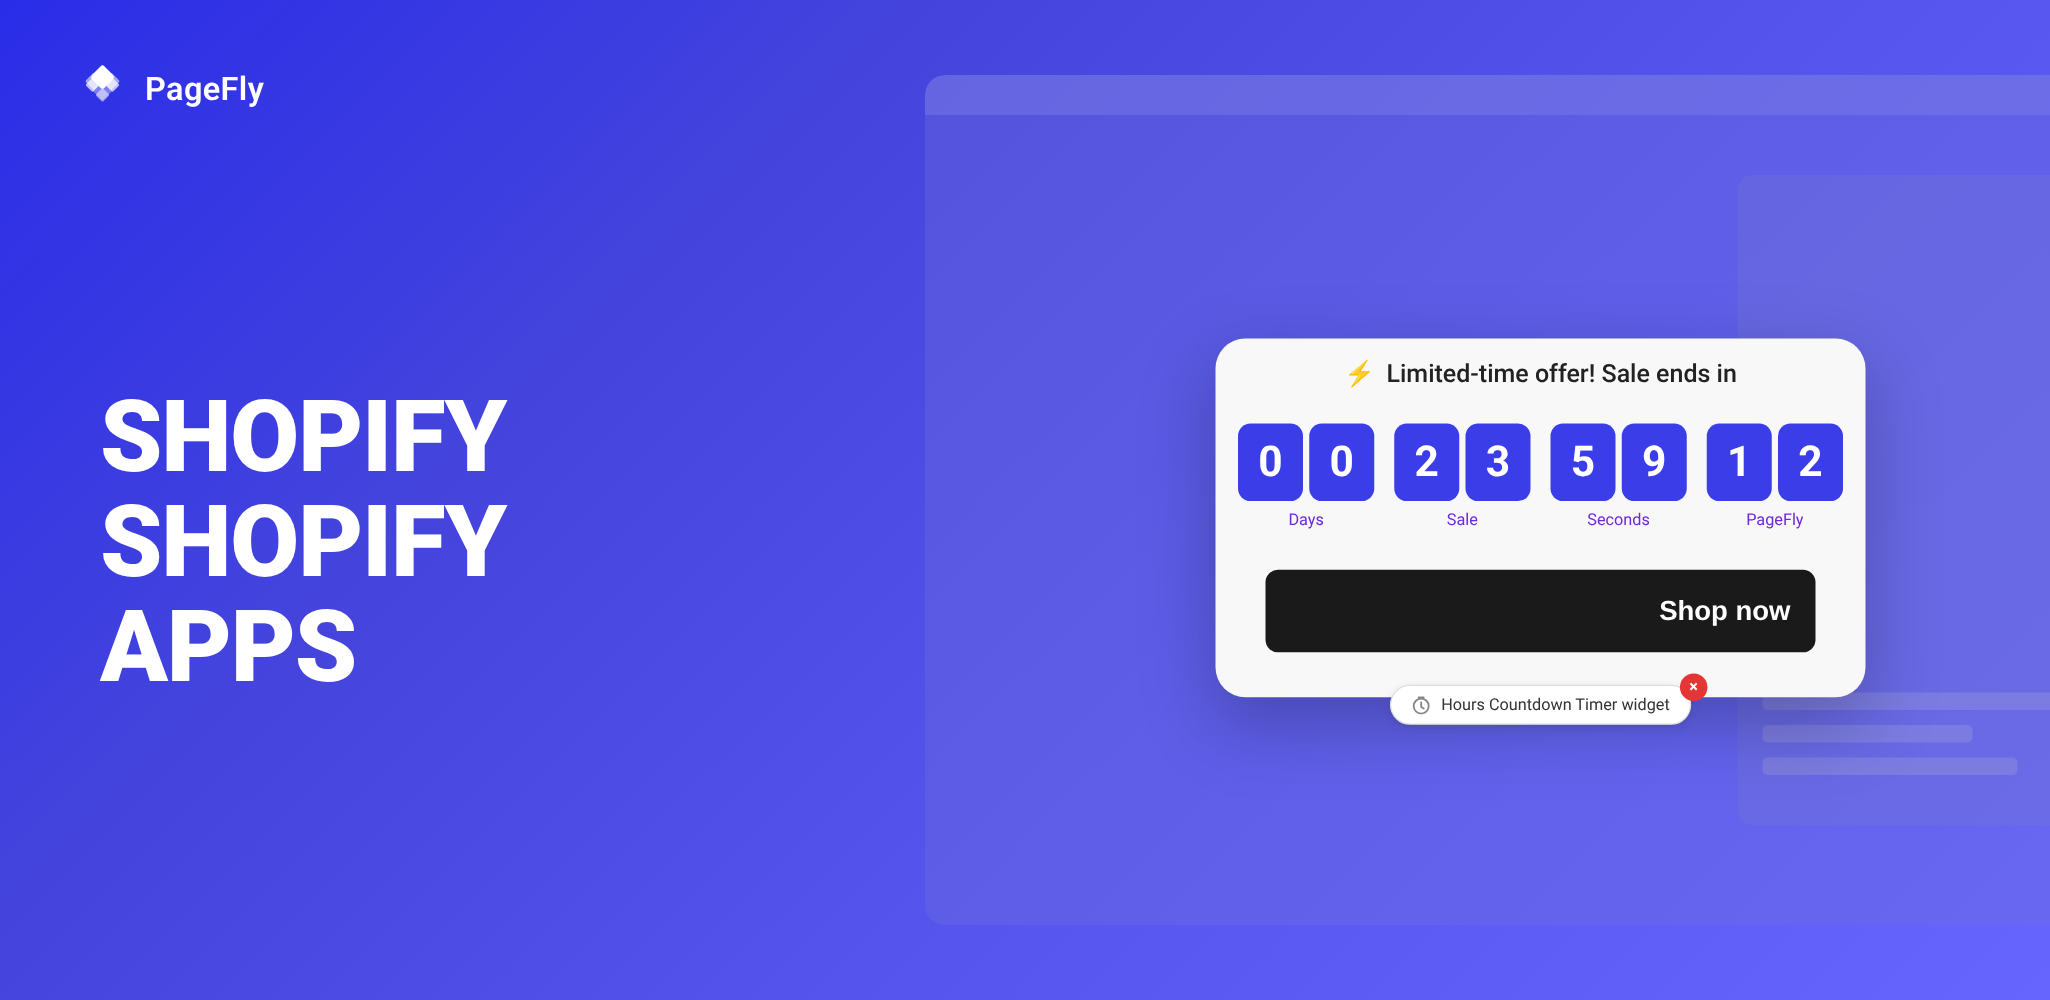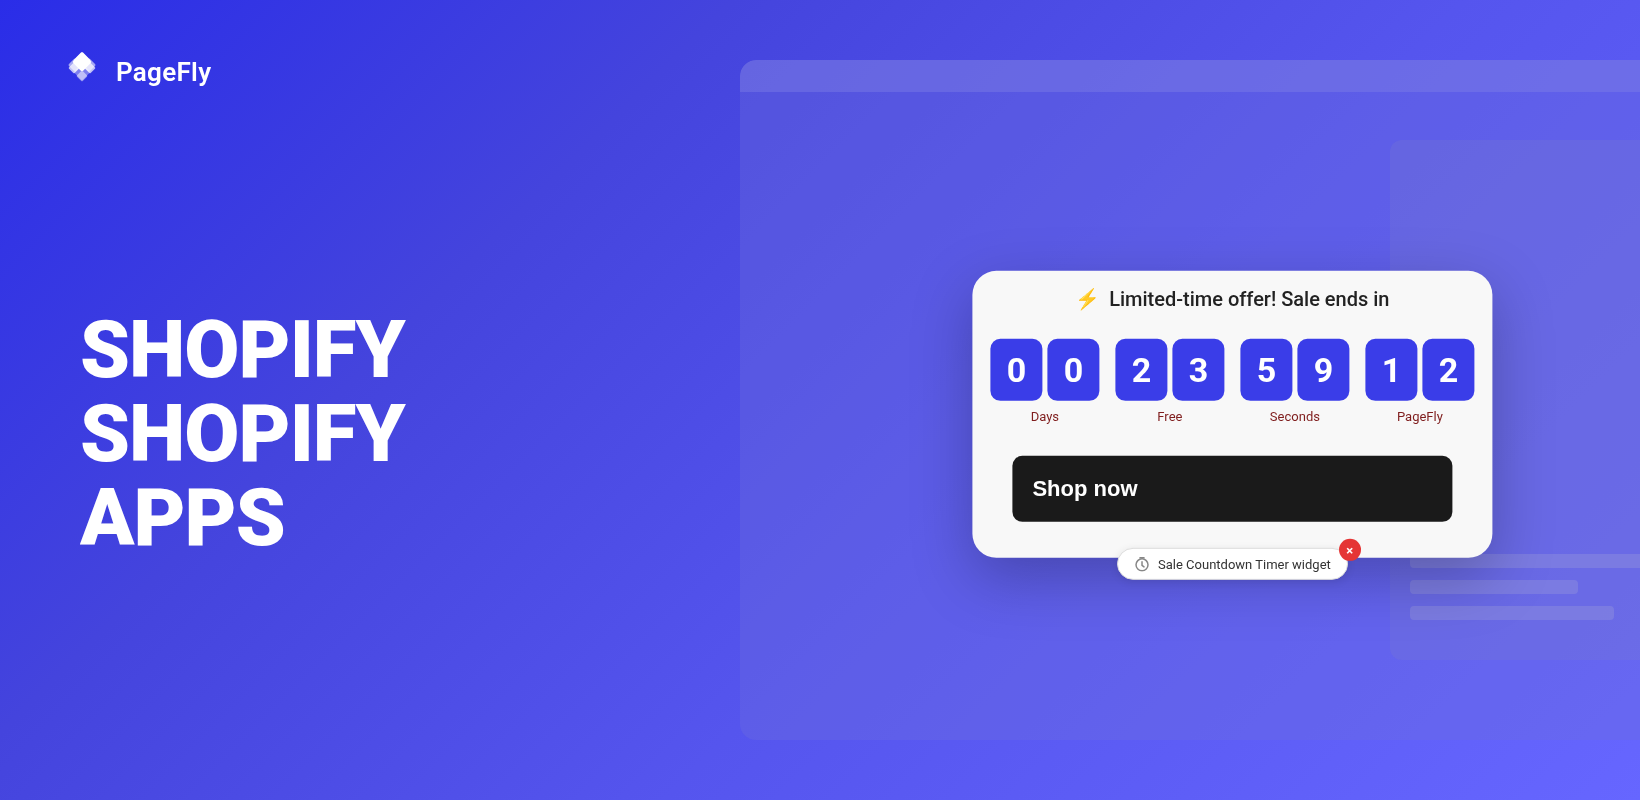--- a/index.html
+++ b/index.html
@@ -189,31 +189,31 @@
       align-items: center;
       justify-content: center;
       color: white;
       font-size: 34px;
       font-weight: 700;
       letter-spacing: 0;
     }
 
     .countdown-label {
       font-size: 13px;
-      color: #7f1d1d;
+      color: #6d28d9;
       font-weight: 400;
       text-align: center;
     }
 
     .shop-now-btn {
       display: block;
       width: 100%;
       background: #1a1a1a;
       color: white;
-      text-align: left;
+      text-align: right;
       padding: 20px;
       border-radius: 10px;
       font-size: 22px;
       font-weight: 700;
       cursor: pointer;
       border: none;
       margin-bottom: 0;
     }
 
     
@@ -336,21 +336,21 @@
             <div class="countdown-digit">0</div>
           </div>
           <span class="countdown-label">Days</span>
         </div>
 
         <div class="countdown-unit">
           <div class="countdown-digits">
             <div class="countdown-digit">2</div>
             <div class="countdown-digit">3</div>
           </div>
-          <span class="countdown-label">Free</span>
+          <span class="countdown-label">Sale</span>
         </div>
 
         <div class="countdown-unit">
           <div class="countdown-digits">
             <div class="countdown-digit">5</div>
             <div class="countdown-digit">9</div>
           </div>
           <span class="countdown-label">Seconds</span>
         </div>
 
@@ -365,21 +365,21 @@
       </div>
 
       <button class="shop-now-btn">Shop now</button>
 
       <div class="tooltip-bar">
         <svg class="timer-icon-svg" viewBox="0 0 16 16" fill="none">
           <circle cx="8" cy="9" r="6" stroke="#555" stroke-width="1.5"></circle>
           <path d="M8 6v3.5l2 1.5" stroke="#555" stroke-width="1.5" stroke-linecap="round"></path>
           <path d="M6 2h4" stroke="#555" stroke-width="1.5" stroke-linecap="round"></path>
         </svg>
-        <span>Sale Countdown Timer widget</span>
+        <span>Hours Countdown Timer widget</span>
         <div class="tooltip-close">×</div>
       </div>
 
     </div>
 
   </div>
 
 </div>
 
 </body></html>

